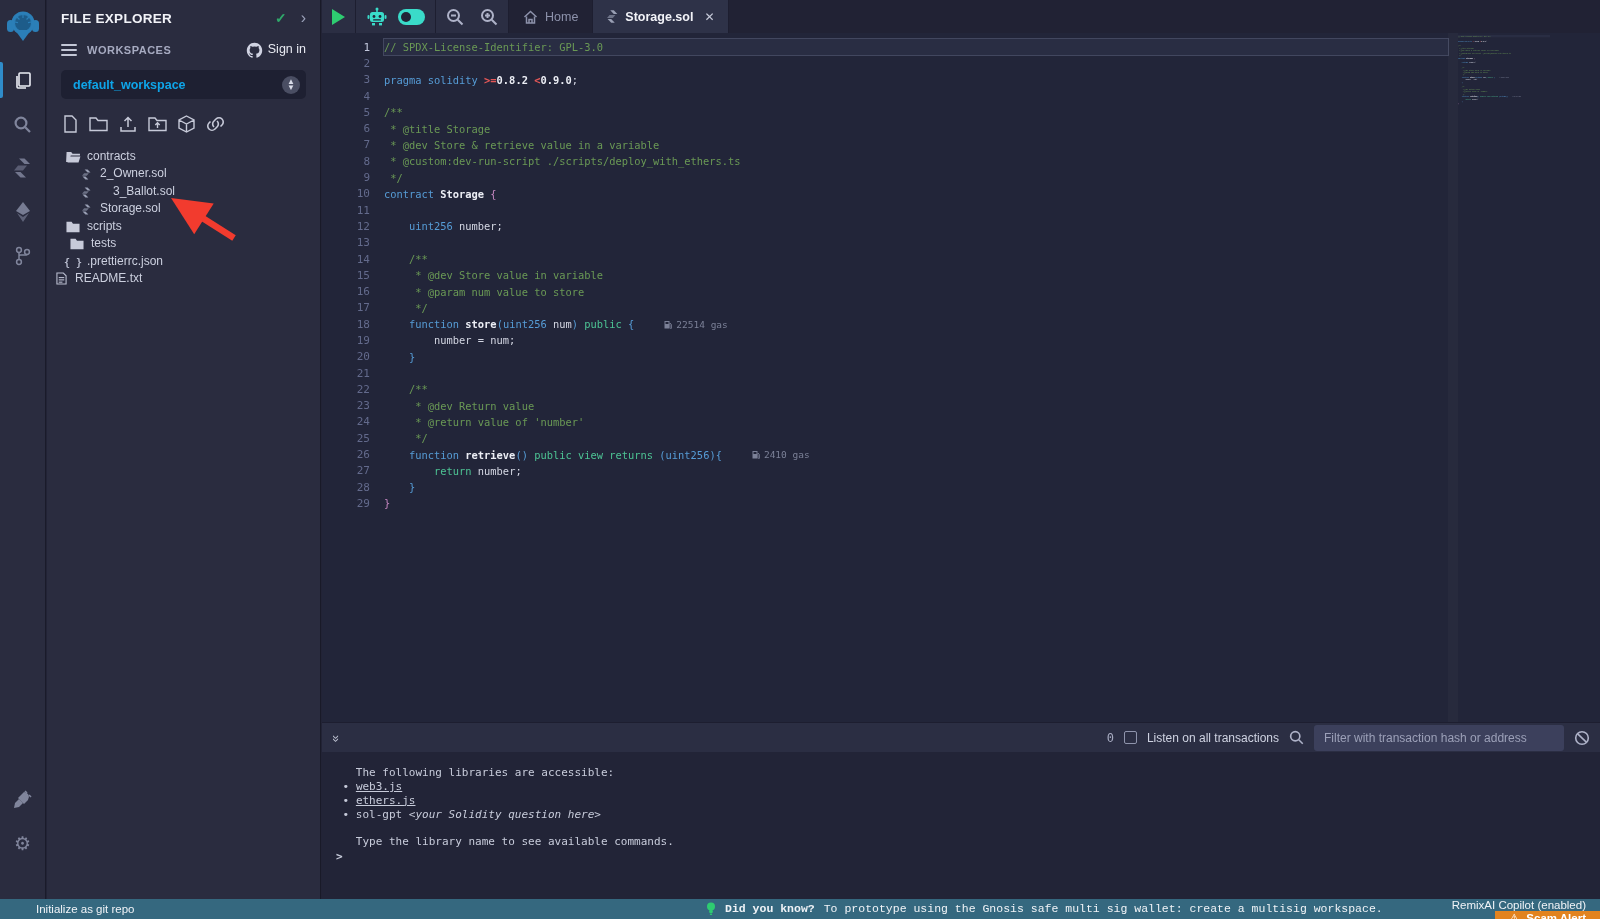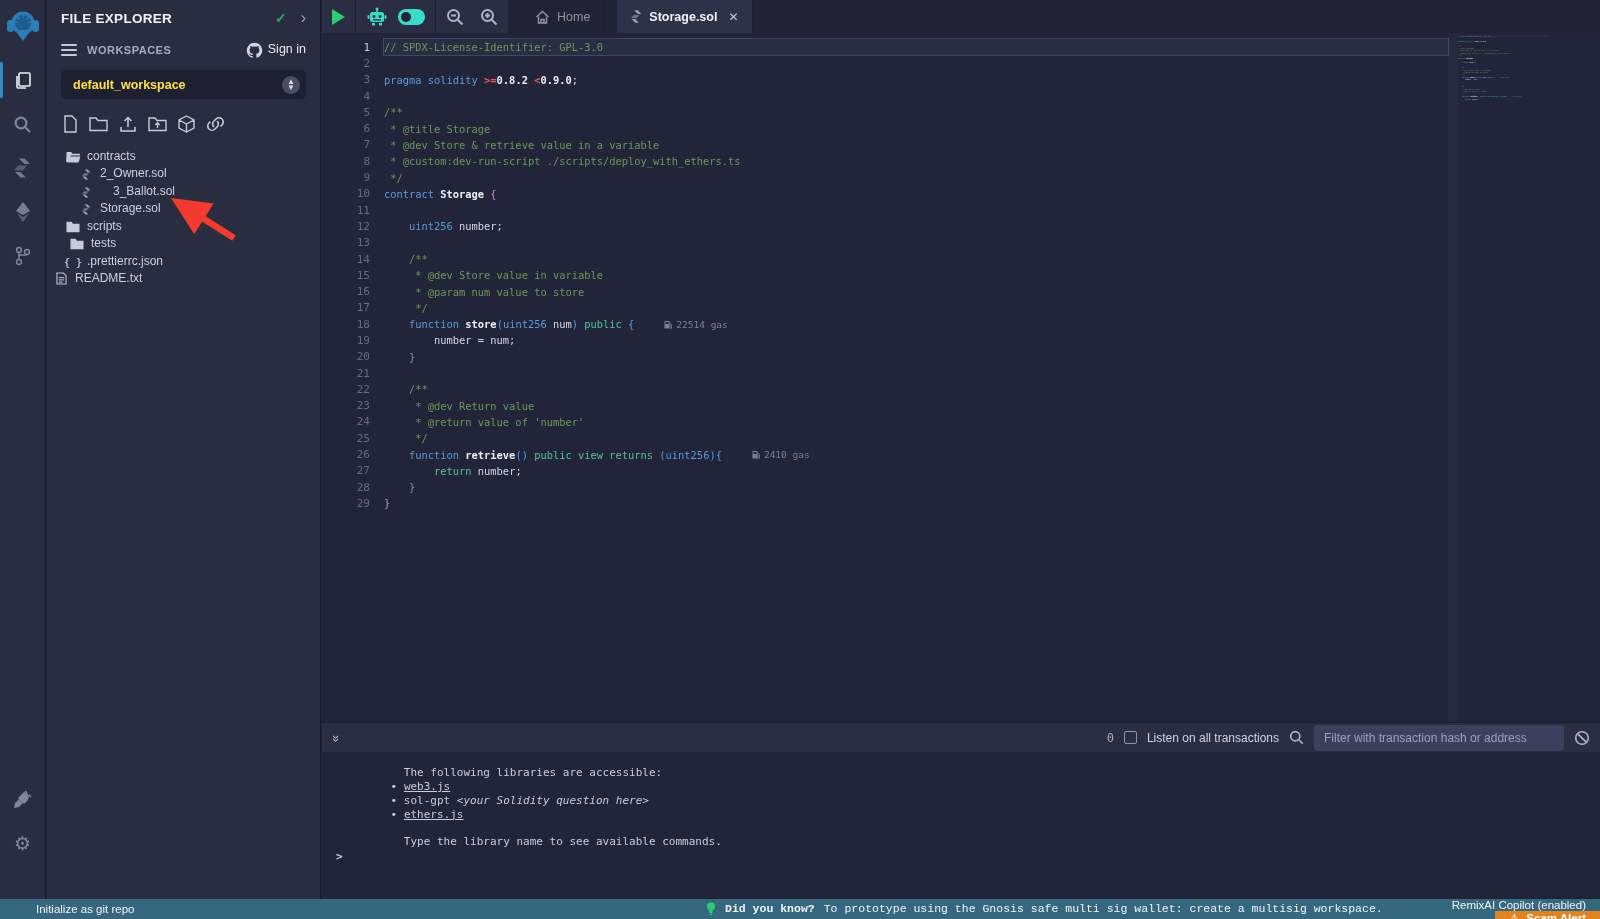--- a/index.html
+++ b/index.html
@@ -24,42 +24,42 @@
   .sp-title { color:#f2f3f8; font-size:13.5px; font-weight:bold; letter-spacing:.3px; flex:1; }
   .sp-check { color:#2fa86a; font-size:14px; font-weight:bold; margin-right:14px; }
   .sp-chevron { color:#9aa0b8; font-size:16px; line-height:1; }
   .sp-workspaces { display:flex; align-items:center; padding:6px 14px 4px 14px; }
   .hamburger { width:16px; display:inline-flex; flex-direction:column; gap:3px; margin-right:10px; }
   .hamburger i { display:block; height:2px; background:#c3c7d6; border-radius:1px; }
   .sp-ws-label { color:#a7abc1; font-size:11px; font-weight:bold; letter-spacing:.5px; flex:1; }
   .sp-signin { display:flex; align-items:flex-start; gap:5px; color:#e8eaf2; font-size:12.5px; }
   .ws-select { margin:8px 14px 4px 14px; height:29px; background:#1e2032; border-radius:5px;
     display:flex; align-items:center; padding:0 6px 0 12px; }
-  .ws-select-value { color:#fde047; font-size:12.5px; font-weight:bold; flex:1; }
+  .ws-select-value { color:#0ea5e9; font-size:12.5px; font-weight:bold; flex:1; }
   .ws-stepper { width:18px; height:18px; border-radius:50%; background:#4a4e63; color:#d9dce8;
     display:flex; align-items:center; justify-content:center; font-size:8px; line-height:1; flex-direction:column; }
   .sp-actions { display:flex; align-items:center; gap:11px; padding:12px 14px 8px 16px; color:#c7cad9; }
   .file-tree { margin-top:4px; }
   .tree-row { display:flex; align-items:flex-end; height:17.5px; color:#ccd0df; font-size:12px; cursor:pointer; }
   .tree-row .t-icon { width:16px; display:flex; justify-content:center; margin-right:6px; color:#b9bdcf; flex:none; }
 
   
   .red-arrow { position:absolute; left:158px; top:188px; pointer-events:none; }
 
   
   .main { position:absolute; left:322px; top:0; width:1278px; height:899px; background:#222539; }
 
   .toolbar { position:absolute; left:0; top:0; right:0; height:33px; background:#2b2e43; display:flex; align-items:stretch; }
   .tb-group { display:flex; align-items:center; padding:0 10px; gap:14px; }
   .tb-sep { width:1px; background:#1d1e30; height:33px; }
   .play-btn { width:0; height:0; border-left:13px solid #2ecc71; border-top:8px solid transparent; border-bottom:8px solid transparent; }
   .toggle { width:27px; height:16px; border-radius:9px; background:#3adbc9; position:relative; }
   .toggle .knob { position:absolute; left:3px; top:3px; width:10px; height:10px; border-radius:50%; background:#222336; }
   .tab-strip { display:flex; align-items:stretch; background:#212234; flex:1; border-left:1px solid #1d1e30; }
-  .tab { display:flex; align-items:center; gap:7px; padding:14px 14px; font-size:12.5px; color:#8d92ab; border-right:1px solid #1d1e30;margin-left:12px; }
+  .tab { display:flex; align-items:center; gap:7px; padding:14px 14px; font-size:12.5px; color:#8d92ab; border-right:1px solid #1d1e30; }
   .tab.active { background:#2e3248; color:#f2f3f8; font-weight:bold; }
   .tab .close { color:#c9cddc; font-size:12px; margin-left:4px; font-weight:normal; }
 
   
   .editor { position:absolute; left:0; top:33px; right:0; height:689px; background:#222539; overflow:hidden; }
   .code-wrap { position:absolute; left:0; top:6px; right:152px; }
   .code-row { display:flex; height:16.3px; align-items:center; position:relative; }
   .gutter-num { width:62px; flex:none; text-align:right; padding-right:14px; color:#636a8c; font:11px "DejaVu Sans Mono", monospace; }
   .code-row.current .gutter-num { color:#c3c8dd; }
   .code-line { flex:1; font:10.4px "DejaVu Sans Mono", monospace; white-space:pre; color:#d4d7e3; height:100%; display:flex; align-items:center; }
@@ -80,21 +80,21 @@
   .term-collapse { color:#c3c7d6; font-size:13px; transform:rotate(90deg); letter-spacing:-2px; }
   .tb-right { margin-left:auto; display:flex; align-items:center; gap:10px; }
   .listen-count { color:#a7abc1; font-size:12px; font-family:"DejaVu Sans Mono", monospace; }
   .checkbox { width:13px; height:13px; border:1px solid #8f94ac; border-radius:2px; background:transparent; }
   .listen-label { color:#cfd3e2; font-size:12px; }
   .filter-input { width:250px; height:26px; background:#3c405c; border:none; border-radius:3px;
     color:#e6e8f0; font-size:12px; padding:0 10px; }
   .filter-input::placeholder { color:#9ca0b8; }
   .terminal-body { position:absolute; left:0; top:752px; right:0; height:147px; background:#222437;
     font:11px "DejaVu Sans Mono", monospace; color:#c8ccdb; padding:14px 0 0 14px; }
-  .term-line { height:13.9px; white-space:pre;margin-left:48px; }
+  .term-line { height:13.9px; white-space:pre; }
   .term-link { text-decoration:underline; }
   .term-italic { font-style:italic; }
   .term-prompt { position:absolute; left:14px; bottom:36px; color:#c8ccdb; font-weight:bold; }
 
   
   .status-bar { position:absolute; left:0; top:899px; width:1600px; height:20px; background:#35687f;
     display:flex; align-items:center; font-size:11.5px; color:#f0f3f7; }
   .sb-left { margin-left:36px; }
   .sb-tip { position:absolute; left:706px; display:flex; align-items:flex-start; gap:9px;font-family:Liberation Mono, monospace; }
   .sb-tip b { font-weight:bold; }
@@ -612,22 +612,22 @@
           <circle cx="8" cy="8" r="6.3"></circle>
             <line x1="3.7" y1="3.9" x2="12.3" y2="12.1"></line>
         </svg>
       </div>
     </div>
 
     <div class="terminal-body">
       <div id="terminal-lines">
           <div class="term-line"><span class="term-plain">   The following libraries are accessible:</span></div>
           <div class="term-line"><span class="term-plain"> • </span><span class="term-link">web3.js</span></div>
+          <div class="term-line"><span class="term-plain"> • </span><span class="term-link">ethers.js</span></div>
           <div class="term-line"><span class="term-plain"> • sol-gpt </span><span class="term-italic">&lt;your Solidity question here&gt;</span></div>
-          <div class="term-line"><span class="term-plain"> • </span><span class="term-link">ethers.js</span></div>
           <div class="term-line">&nbsp;</div>
           <div class="term-line"><span class="term-plain">   Type the library name to see available commands.</span></div>
         </div>
       <div class="term-prompt">&gt;</div>
     </div>
   </div>
 
   <div class="status-bar">
     <span class="sb-left">Initialize as git repo</span>
     <span class="sb-tip">

